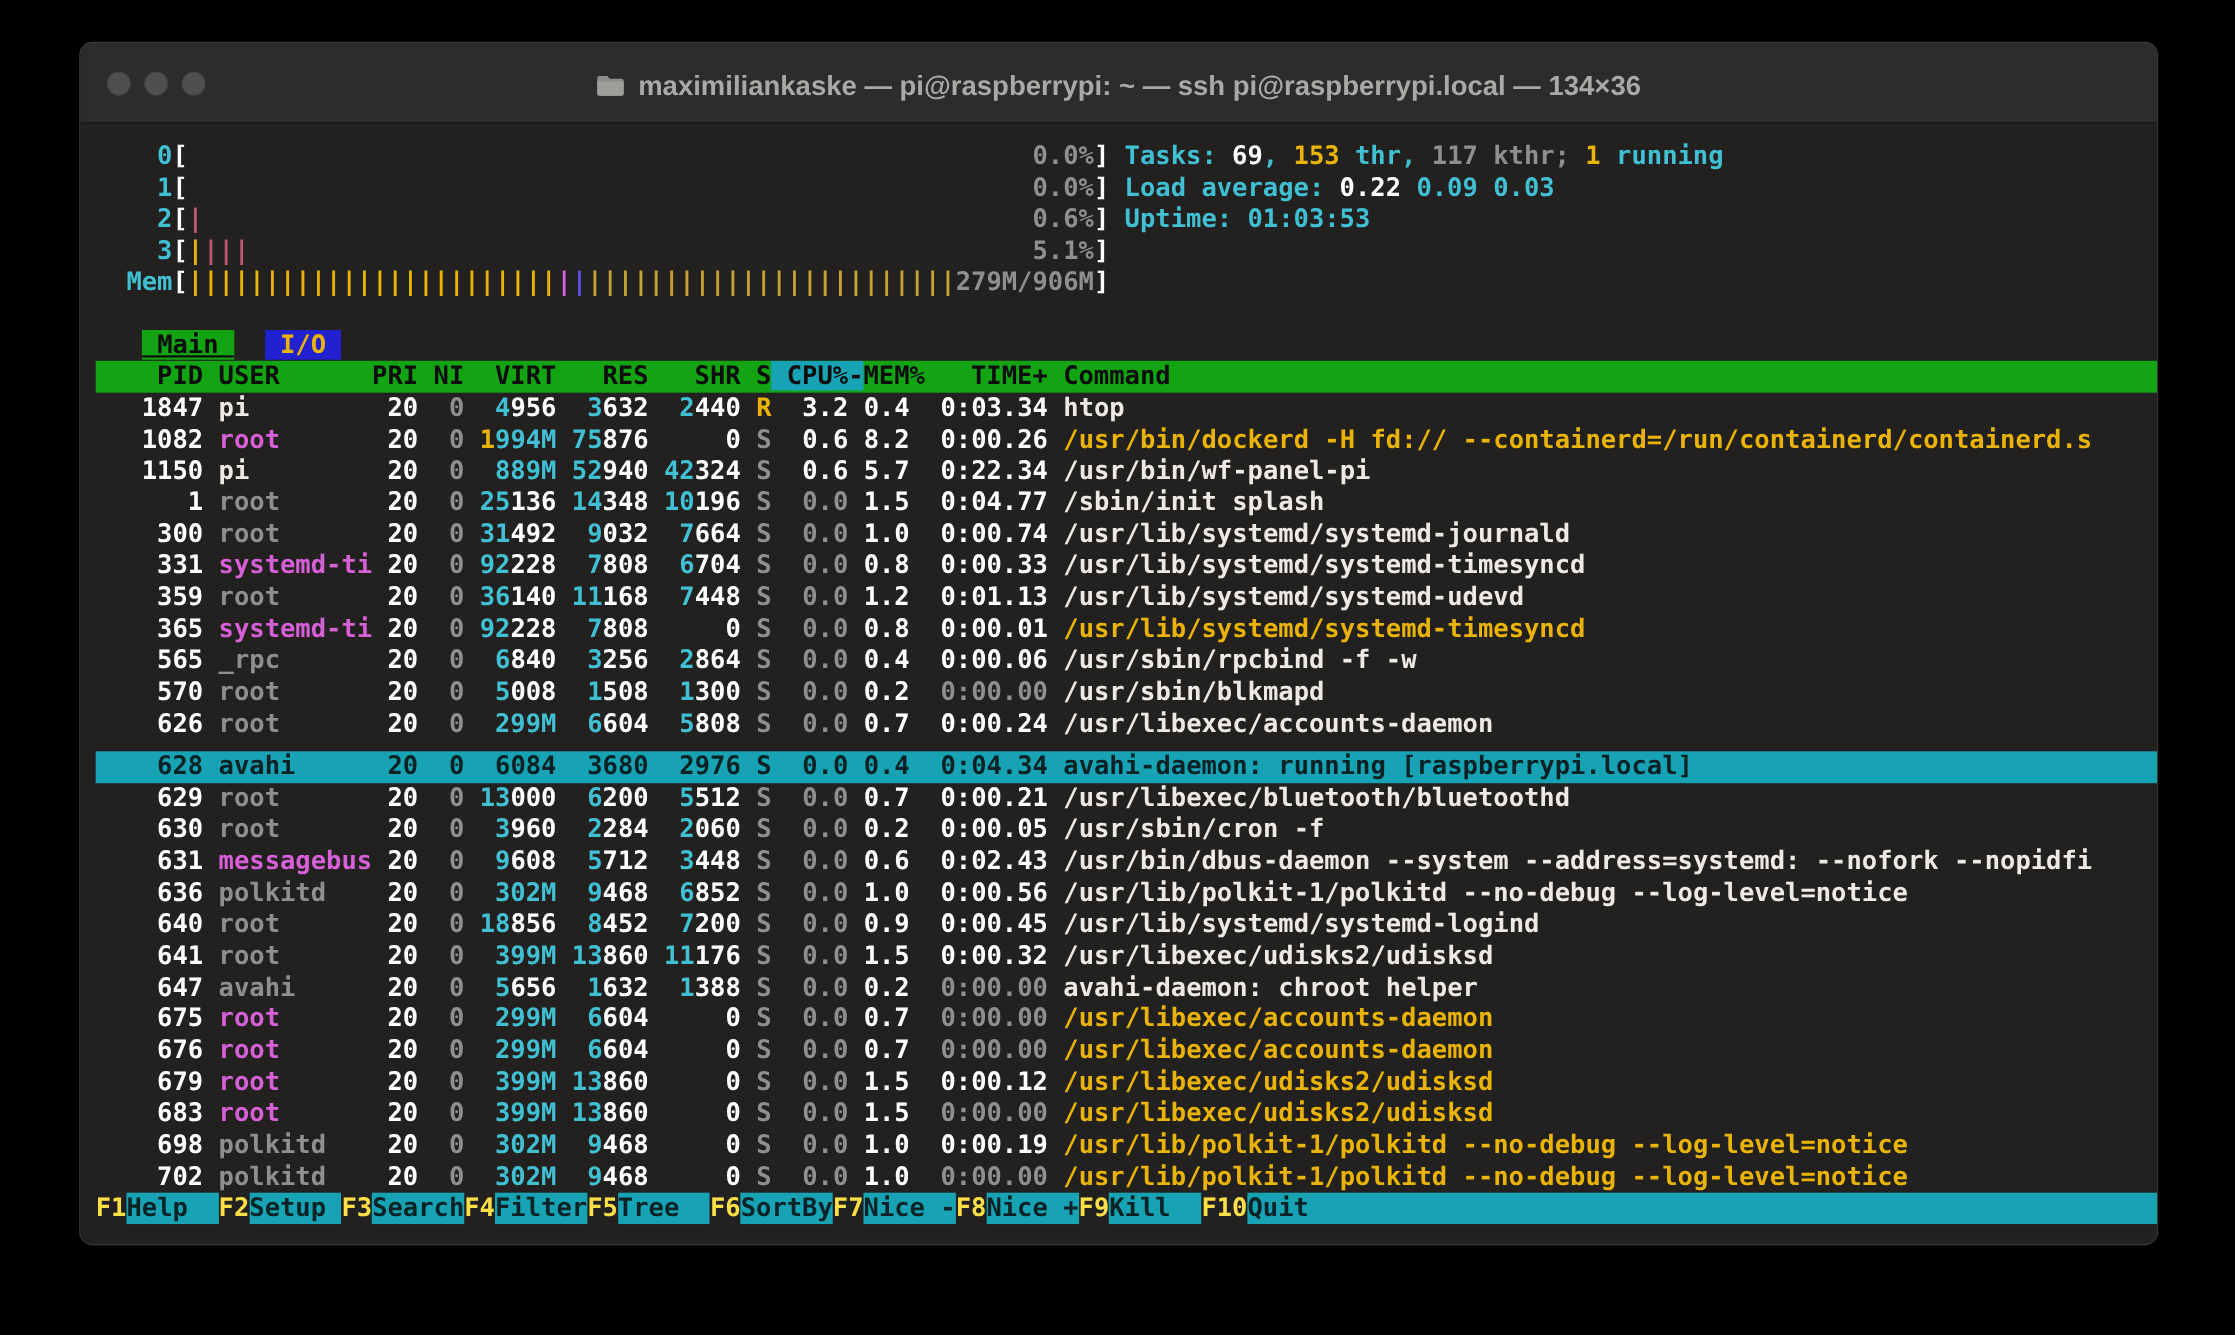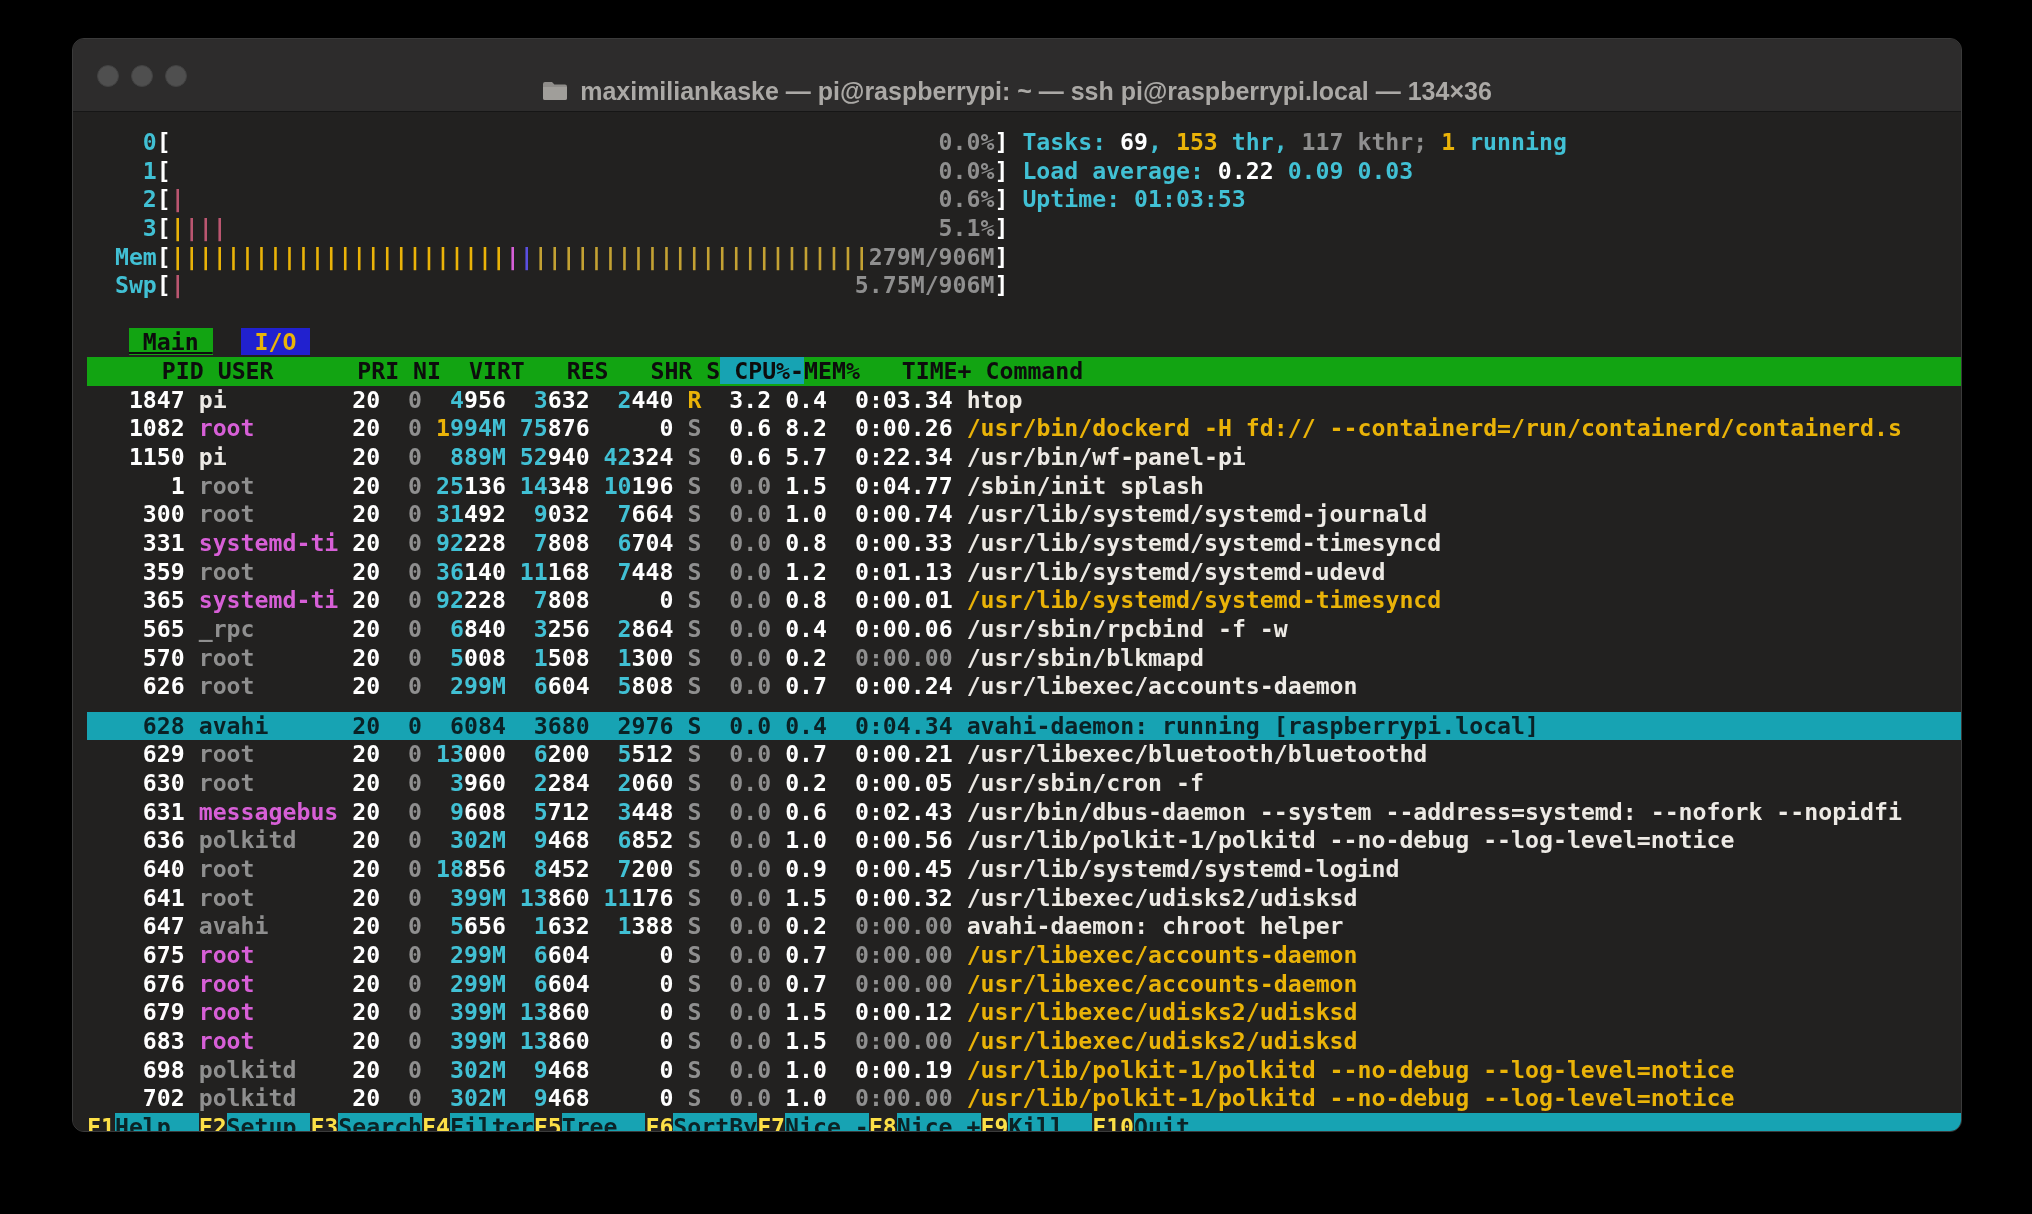--- a/index.html
+++ b/index.html
@@ -4,32 +4,32 @@
 <style>
   html,body{margin:0;padding:0;background:#000;}
   .page{position:relative;width:2032px;height:1214px;background:#000;overflow:hidden;
         font-family:"DejaVu Sans Mono",monospace;}
   .window{position:absolute;left:72px;top:38px;width:1888px;height:1092px;
           background:#222120;border-radius:12px;overflow:hidden;
           box-shadow:0 22px 70px rgba(0,0,0,.75);border:1px solid #3a3a3a;}
   .titlebar{position:relative;height:72px;background:#2d2c2c;border-bottom:1px solid #161616;}
   .lights{position:absolute;left:24px;top:26px;display:flex;gap:12px;}
   .light{width:20px;height:20px;border-radius:50%;background:#4f4f4f;border:1px solid #424242;}
-  .titlewrap{position:absolute;left:0;right:0;top:16px;height:72px;display:flex;
+  .titlewrap{position:absolute;left:0;right:0;top:3px;height:72px;display:flex;
              align-items:center;justify-content:center;gap:12px;
              color:#aba9a6;font:700 25px "Liberation Sans",sans-serif;}
   .term{position:relative;height:1019px;background:#222120;overflow:hidden;
         padding:16px 0 0 14px;
         font:700 23.2px/28.65px "DejaVu Sans Mono",monospace;color:#edeae5;}
   .trow{height:28.65px;line-height:28.65px;white-space:pre;overflow:hidden;}
   .trow span{white-space:pre;}
   .c-fg{color:#edeae5}.c-w{color:#ffffff}.c-gray{color:#8f8f8f}.c-cyan{color:#41c0d4}
   .c-green{color:#eab308}.c-mag{color:#d75fd7}.c-rose{color:#bb5670}.c-blue{color:#5a4fe0}
   .c-yel{color:#c4a233}
-  .bg-hdr{background:#12a412;color:#0d0d0d;padding-left:19px;}
+  .bg-hdr{background:#12a412;color:#0d0d0d;}
   .bg-hdr span{color:#0d0d0d;}
   .bg-sel{background:#17a3b3;color:#0a2226;margin-top:11px;}
   .bg-sel span{color:#0a2226;}
   .sort{background:#17a3b3;color:#0c2327;}
   .tab{color:#0d0d0d;}
   .tab-main{background:#12a412;text-decoration:underline;}
   .tab-io{background:#2121cf;color:#eab308;}
   .fbar{display:flex;}
   .fkey-key{color:#fde047;}
   .fkey-label{background:#17a3b3;color:#0b2326;}
@@ -53,21 +53,20 @@
         </svg>
         <span>maximiliankaske — pi@raspberrypi: ~ — ssh pi@raspberrypi.local — 134×36</span>
       </div>
     </div>
     <div class="term" id="term">
         <div class="trow"><span class="c-cyan">    0</span><span class="c-w">[</span><span>                                                       </span><span class="c-gray">0.0%</span><span class="c-w">]</span><span> </span><span class="c-cyan">Tasks: </span><span class="c-w">69</span><span class="c-cyan">, </span><span class="c-green">153</span><span class="c-cyan"> thr, </span><span class="c-gray">117 kthr; </span><span class="c-green">1</span><span class="c-cyan"> running</span></div>
         <div class="trow"><span class="c-cyan">    1</span><span class="c-w">[</span><span>                                                       </span><span class="c-gray">0.0%</span><span class="c-w">]</span><span> </span><span class="c-cyan">Load average: </span><span class="c-w">0.22 </span><span class="c-cyan">0.09 0.03</span></div>
         <div class="trow"><span class="c-cyan">    2</span><span class="c-w">[</span><span class="c-rose">|</span><span>                                                      </span><span class="c-gray">0.6%</span><span class="c-w">]</span><span> </span><span class="c-cyan">Uptime: </span><span class="c-cyan">01:03:53</span></div>
         <div class="trow"><span class="c-cyan">    3</span><span class="c-w">[</span><span class="c-green">|</span><span class="c-rose">|||</span><span>                                                   </span><span class="c-gray">5.1%</span><span class="c-w">]</span></div>
         <div class="trow"><span class="c-cyan">  Mem</span><span class="c-w">[</span><span class="c-green">||||||||||||||||||||||||</span><span class="c-mag">|</span><span class="c-blue">|</span><span class="c-yel">||||||||||||||||||||||||</span><span></span><span class="c-gray">279M/906M</span><span class="c-w">]</span></div>
-        <div class="trow"><span class="c-cyan">  Swp</span><span class="c-w">[</span><span class="c-rose">|</span><span>                                                </span><span class="c-gray">5.75M/906M</span><span class="c-w">]</span></div>
         <div class="trow"></div>
         <div class="trow"><span>   </span><span class="tab tab-main"> Main </span><span>  </span><span class="tab tab-io"> I/O </span></div>
         <div class="trow bg-hdr"><span>    PID USER      PRI NI  VIRT   RES   SHR S</span><span class="sort"> CPU%-</span><span>MEM%   TIME+ Command</span></div>
         <div class="trow"><span class="c-w">   1847</span><span> </span><span class="c-fg">pi        </span><span class="c-w"> 20</span><span class="c-gray">  0</span><span>  </span><span class="c-cyan">4</span><span class="c-w">956</span><span>  </span><span class="c-cyan">3</span><span class="c-w">632</span><span>  </span><span class="c-cyan">2</span><span class="c-w">440</span><span> </span><span class="c-green">R</span><span class="c-w">  3.2</span><span class="c-w"> 0.4</span><span class="c-w">  0:03.34</span><span> </span><span class="c-fg">htop</span></div>
         <div class="trow"><span class="c-w">   1082</span><span> </span><span class="c-mag">root      </span><span class="c-w"> 20</span><span class="c-gray">  0</span><span> </span><span class="c-green">1</span><span class="c-cyan">994M</span><span> </span><span class="c-cyan">75</span><span class="c-w">876</span><span>     </span><span class="c-w">0</span><span> </span><span class="c-gray">S</span><span class="c-w">  0.6</span><span class="c-w"> 8.2</span><span class="c-w">  0:00.26</span><span> </span><span class="c-green">/usr/bin/dockerd -H fd:// --containerd=/run/containerd/containerd.s</span></div>
         <div class="trow"><span class="c-w">   1150</span><span> </span><span class="c-fg">pi        </span><span class="c-w"> 20</span><span class="c-gray">  0</span><span>  </span><span class="c-cyan">889M</span><span> </span><span class="c-cyan">52</span><span class="c-w">940</span><span> </span><span class="c-cyan">42</span><span class="c-w">324</span><span> </span><span class="c-gray">S</span><span class="c-w">  0.6</span><span class="c-w"> 5.7</span><span class="c-w">  0:22.34</span><span> </span><span class="c-fg">/usr/bin/wf-panel-pi</span></div>
         <div class="trow"><span class="c-w">      1</span><span> </span><span class="c-gray">root      </span><span class="c-w"> 20</span><span class="c-gray">  0</span><span> </span><span class="c-cyan">25</span><span class="c-w">136</span><span> </span><span class="c-cyan">14</span><span class="c-w">348</span><span> </span><span class="c-cyan">10</span><span class="c-w">196</span><span> </span><span class="c-gray">S</span><span class="c-gray">  0.0</span><span class="c-w"> 1.5</span><span class="c-w">  0:04.77</span><span> </span><span class="c-fg">/sbin/init splash</span></div>
         <div class="trow"><span class="c-w">    300</span><span> </span><span class="c-gray">root      </span><span class="c-w"> 20</span><span class="c-gray">  0</span><span> </span><span class="c-cyan">31</span><span class="c-w">492</span><span>  </span><span class="c-cyan">9</span><span class="c-w">032</span><span>  </span><span class="c-cyan">7</span><span class="c-w">664</span><span> </span><span class="c-gray">S</span><span class="c-gray">  0.0</span><span class="c-w"> 1.0</span><span class="c-w">  0:00.74</span><span> </span><span class="c-fg">/usr/lib/systemd/systemd-journald</span></div>
         <div class="trow"><span class="c-w">    331</span><span> </span><span class="c-mag">systemd-ti</span><span class="c-w"> 20</span><span class="c-gray">  0</span><span> </span><span class="c-cyan">92</span><span class="c-w">228</span><span>  </span><span class="c-cyan">7</span><span class="c-w">808</span><span>  </span><span class="c-cyan">6</span><span class="c-w">704</span><span> </span><span class="c-gray">S</span><span class="c-gray">  0.0</span><span class="c-w"> 0.8</span><span class="c-w">  0:00.33</span><span> </span><span class="c-fg">/usr/lib/systemd/systemd-timesyncd</span></div>
         <div class="trow"><span class="c-w">    359</span><span> </span><span class="c-gray">root      </span><span class="c-w"> 20</span><span class="c-gray">  0</span><span> </span><span class="c-cyan">36</span><span class="c-w">140</span><span> </span><span class="c-cyan">11</span><span class="c-w">168</span><span>  </span><span class="c-cyan">7</span><span class="c-w">448</span><span> </span><span class="c-gray">S</span><span class="c-gray">  0.0</span><span class="c-w"> 1.2</span><span class="c-w">  0:01.13</span><span> </span><span class="c-fg">/usr/lib/systemd/systemd-udevd</span></div>

